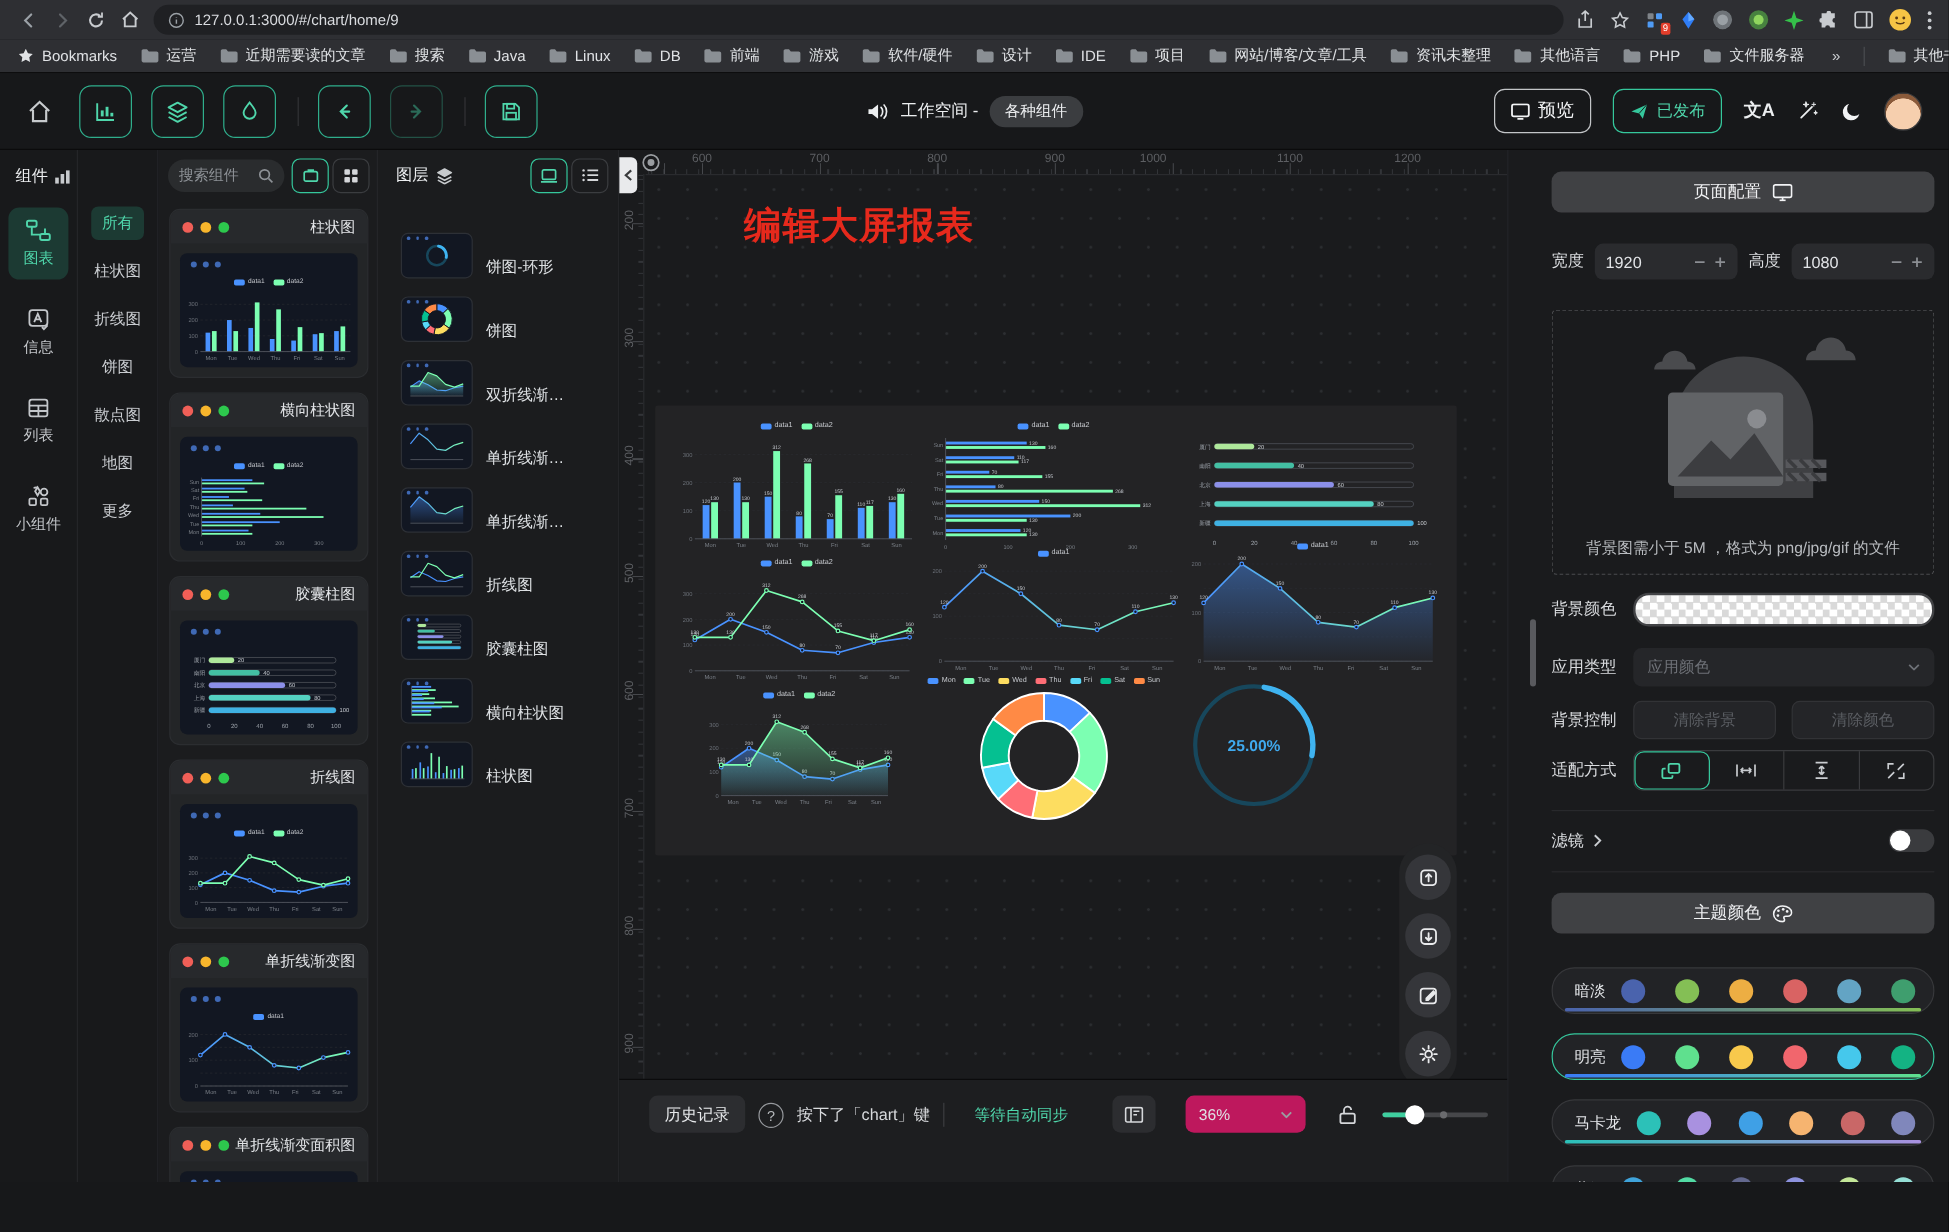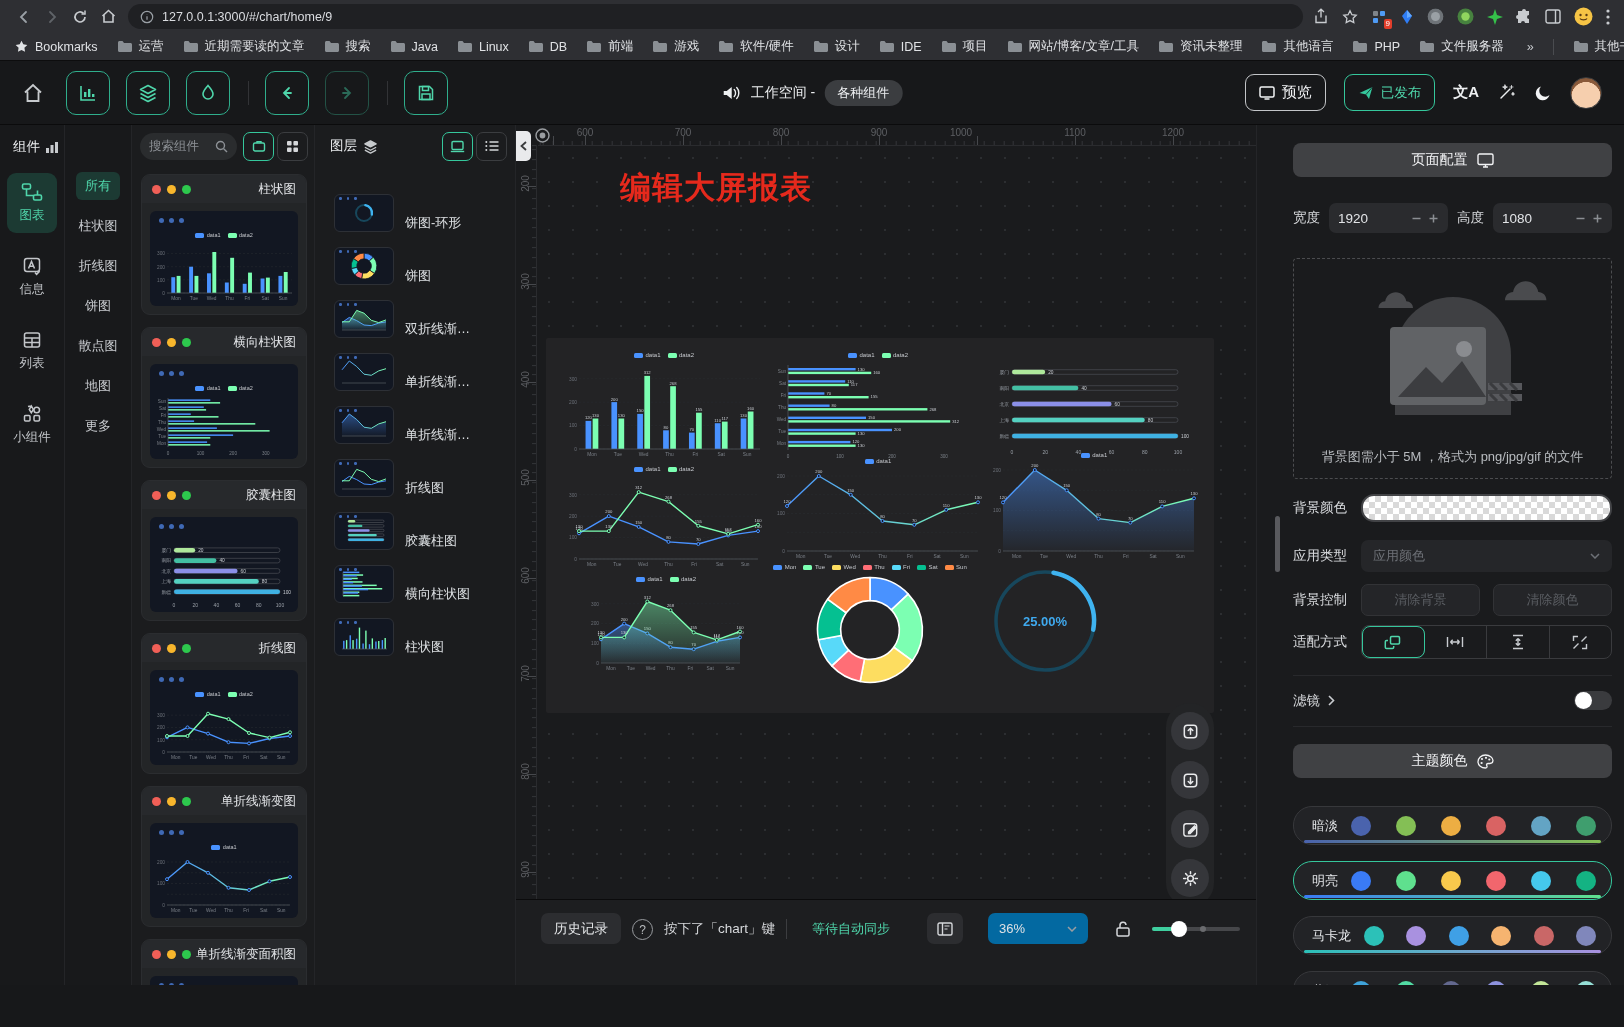--- a/index.html
+++ b/index.html
@@ -92,21 +92,21 @@
   .fab{position:absolute;right:42px;top:578px;width:48px;border-radius:24px;background:#232426;padding:9px 0 10px;display:flex;flex-direction:column;align-items:center;gap:11px;z-index:3;}
   .fab-btn{width:38px;height:38px;border-radius:50%;background:#35363a;display:flex;align-items:center;justify-content:center;}
   .hscroll{position:absolute;left:176px;bottom:76px;width:302px;height:7px;background:#55565a;border-radius:4px;z-index:3;}
   .footer{position:absolute;left:0;right:0;bottom:0;height:72px;background:#1d1e20;border-top:1px solid #0b0b0c;display:flex;align-items:flex-start;padding:13px 16px 0 25px;gap:11px;z-index:4;}
   .hist-btn{background:#2c2d30;border-radius:7px;height:31px;padding:0 13px;font-size:13.5px;color:#e6e8ea;display:flex;align-items:center;flex:none;}
   .help{width:19px;height:19px;border-radius:50%;border:1.5px solid #979a9e;color:#b8bbbe;font-size:12px;display:flex;align-items:center;justify-content:center;margin-top:6px;flex:none;}
   .keyhint{font-size:13.5px;color:#d8dadd;line-height:31px;white-space:nowrap;}
   .fdiv{width:1px;height:20px;background:#3c3d40;margin-top:6px;}
   .sync{font-size:13px;color:#4fd6ab;line-height:31px;white-space:nowrap;margin-left:14px;}
   .layout-btn{margin-left:auto;width:36px;height:31px;background:#2c2d30;border-radius:7px;display:flex;align-items:center;justify-content:center;flex:none;}
-  .zoom-select{width:78px;height:31px;background:#0369a1;border-radius:7px;display:flex;align-items:center;justify-content:space-between;padding:0 11px;font-size:13px;color:#dfe1e4;flex:none;margin-left:14px;}
+  .zoom-select{width:78px;height:31px;background:#be185d;border-radius:7px;display:flex;align-items:center;justify-content:space-between;padding:0 11px;font-size:13px;color:#dfe1e4;flex:none;margin-left:14px;}
   .lockwrap{margin:7px 0 0 16px;flex:none;}
   .slider{position:relative;width:88px;height:31px;flex:none;margin-left:10px;}
   .slider .track{position:absolute;top:14px;left:0;right:0;height:4px;background:#46474a;border-radius:2px;}
   .slider .fill{position:absolute;top:14px;left:0;width:30%;height:4px;background:#3fcf9f;border-radius:2px;}
   .slider .knob{position:absolute;top:8px;left:22%;width:16px;height:16px;background:#fff;border-radius:50%;}
   .slider .mark{position:absolute;top:13px;left:55%;width:6px;height:6px;background:#6a6b6e;border-radius:50%;}
   
   .right-panel{flex:1;background:#1a1b1d;position:relative;padding:0 12px 0 36px;border-left:1px solid #242528;overflow:hidden;}
   .panel-scroll{position:absolute;left:18px;top:391px;width:5px;height:56px;background:#595a5e;border-radius:3px;}
   .cfg-btn{margin-top:18px;height:34px;background:#404144;border-radius:8px;display:flex;align-items:center;justify-content:center;gap:9px;font-size:14px;color:#f2f3f5;}

